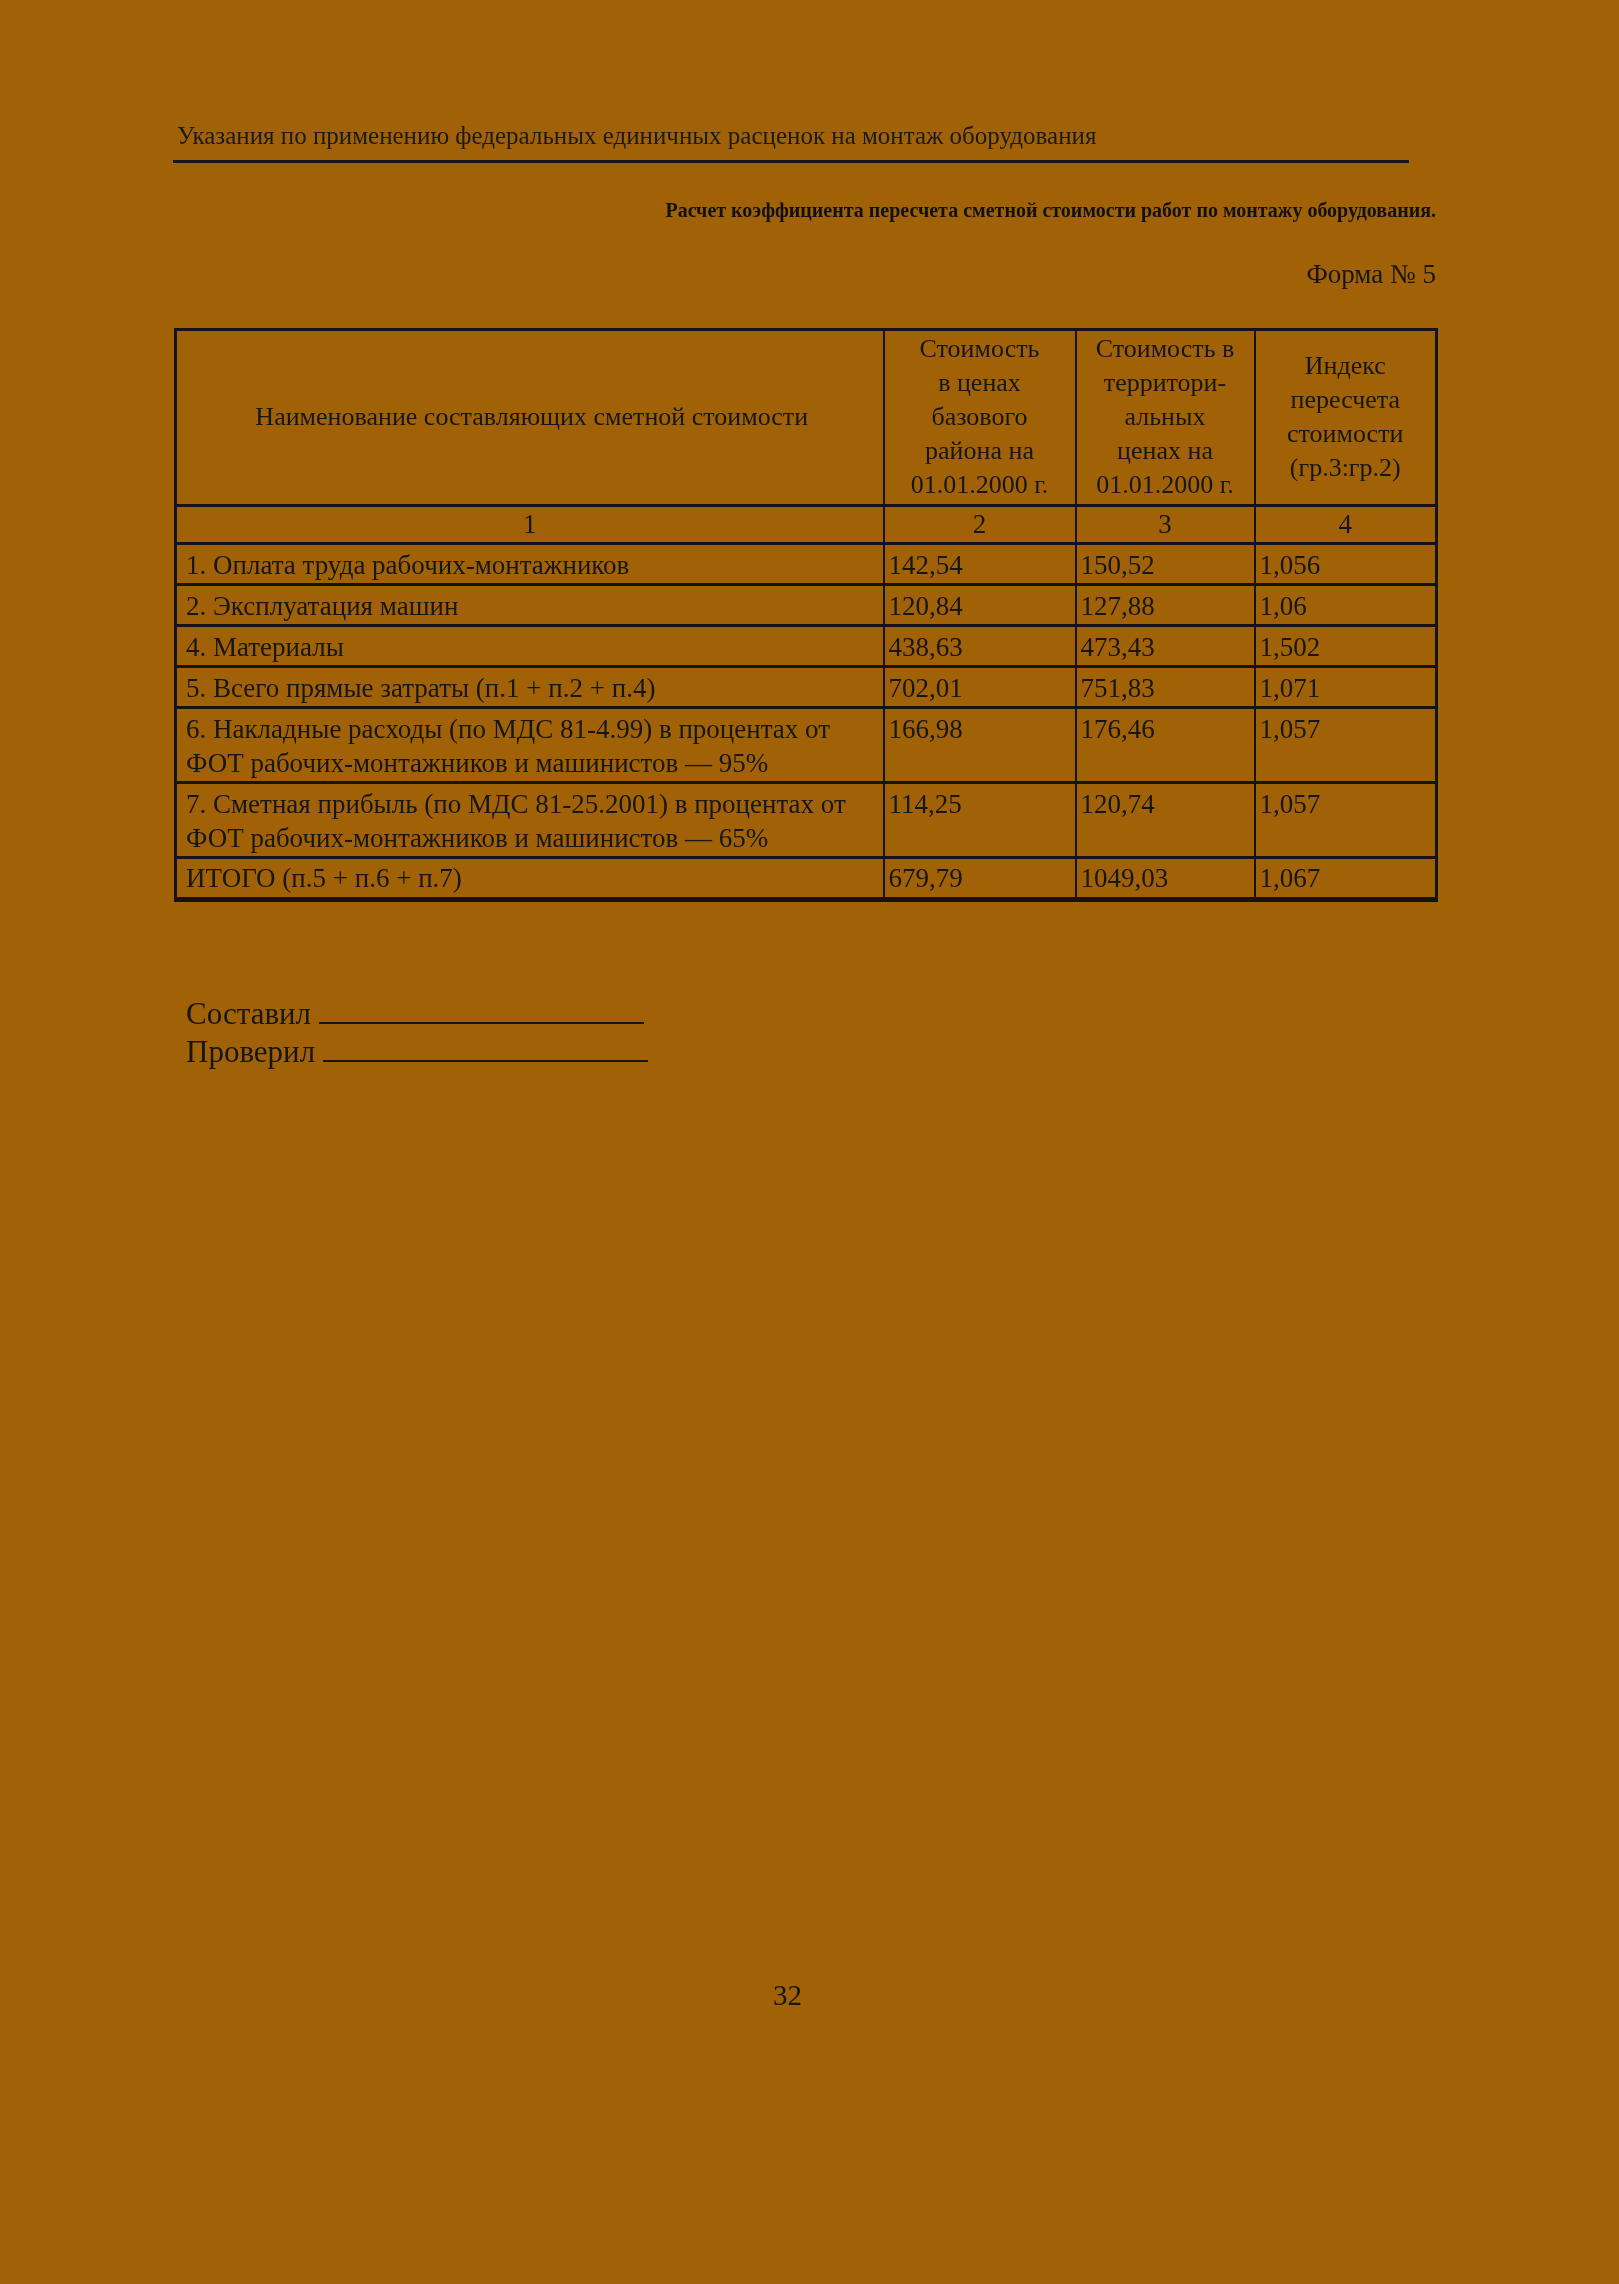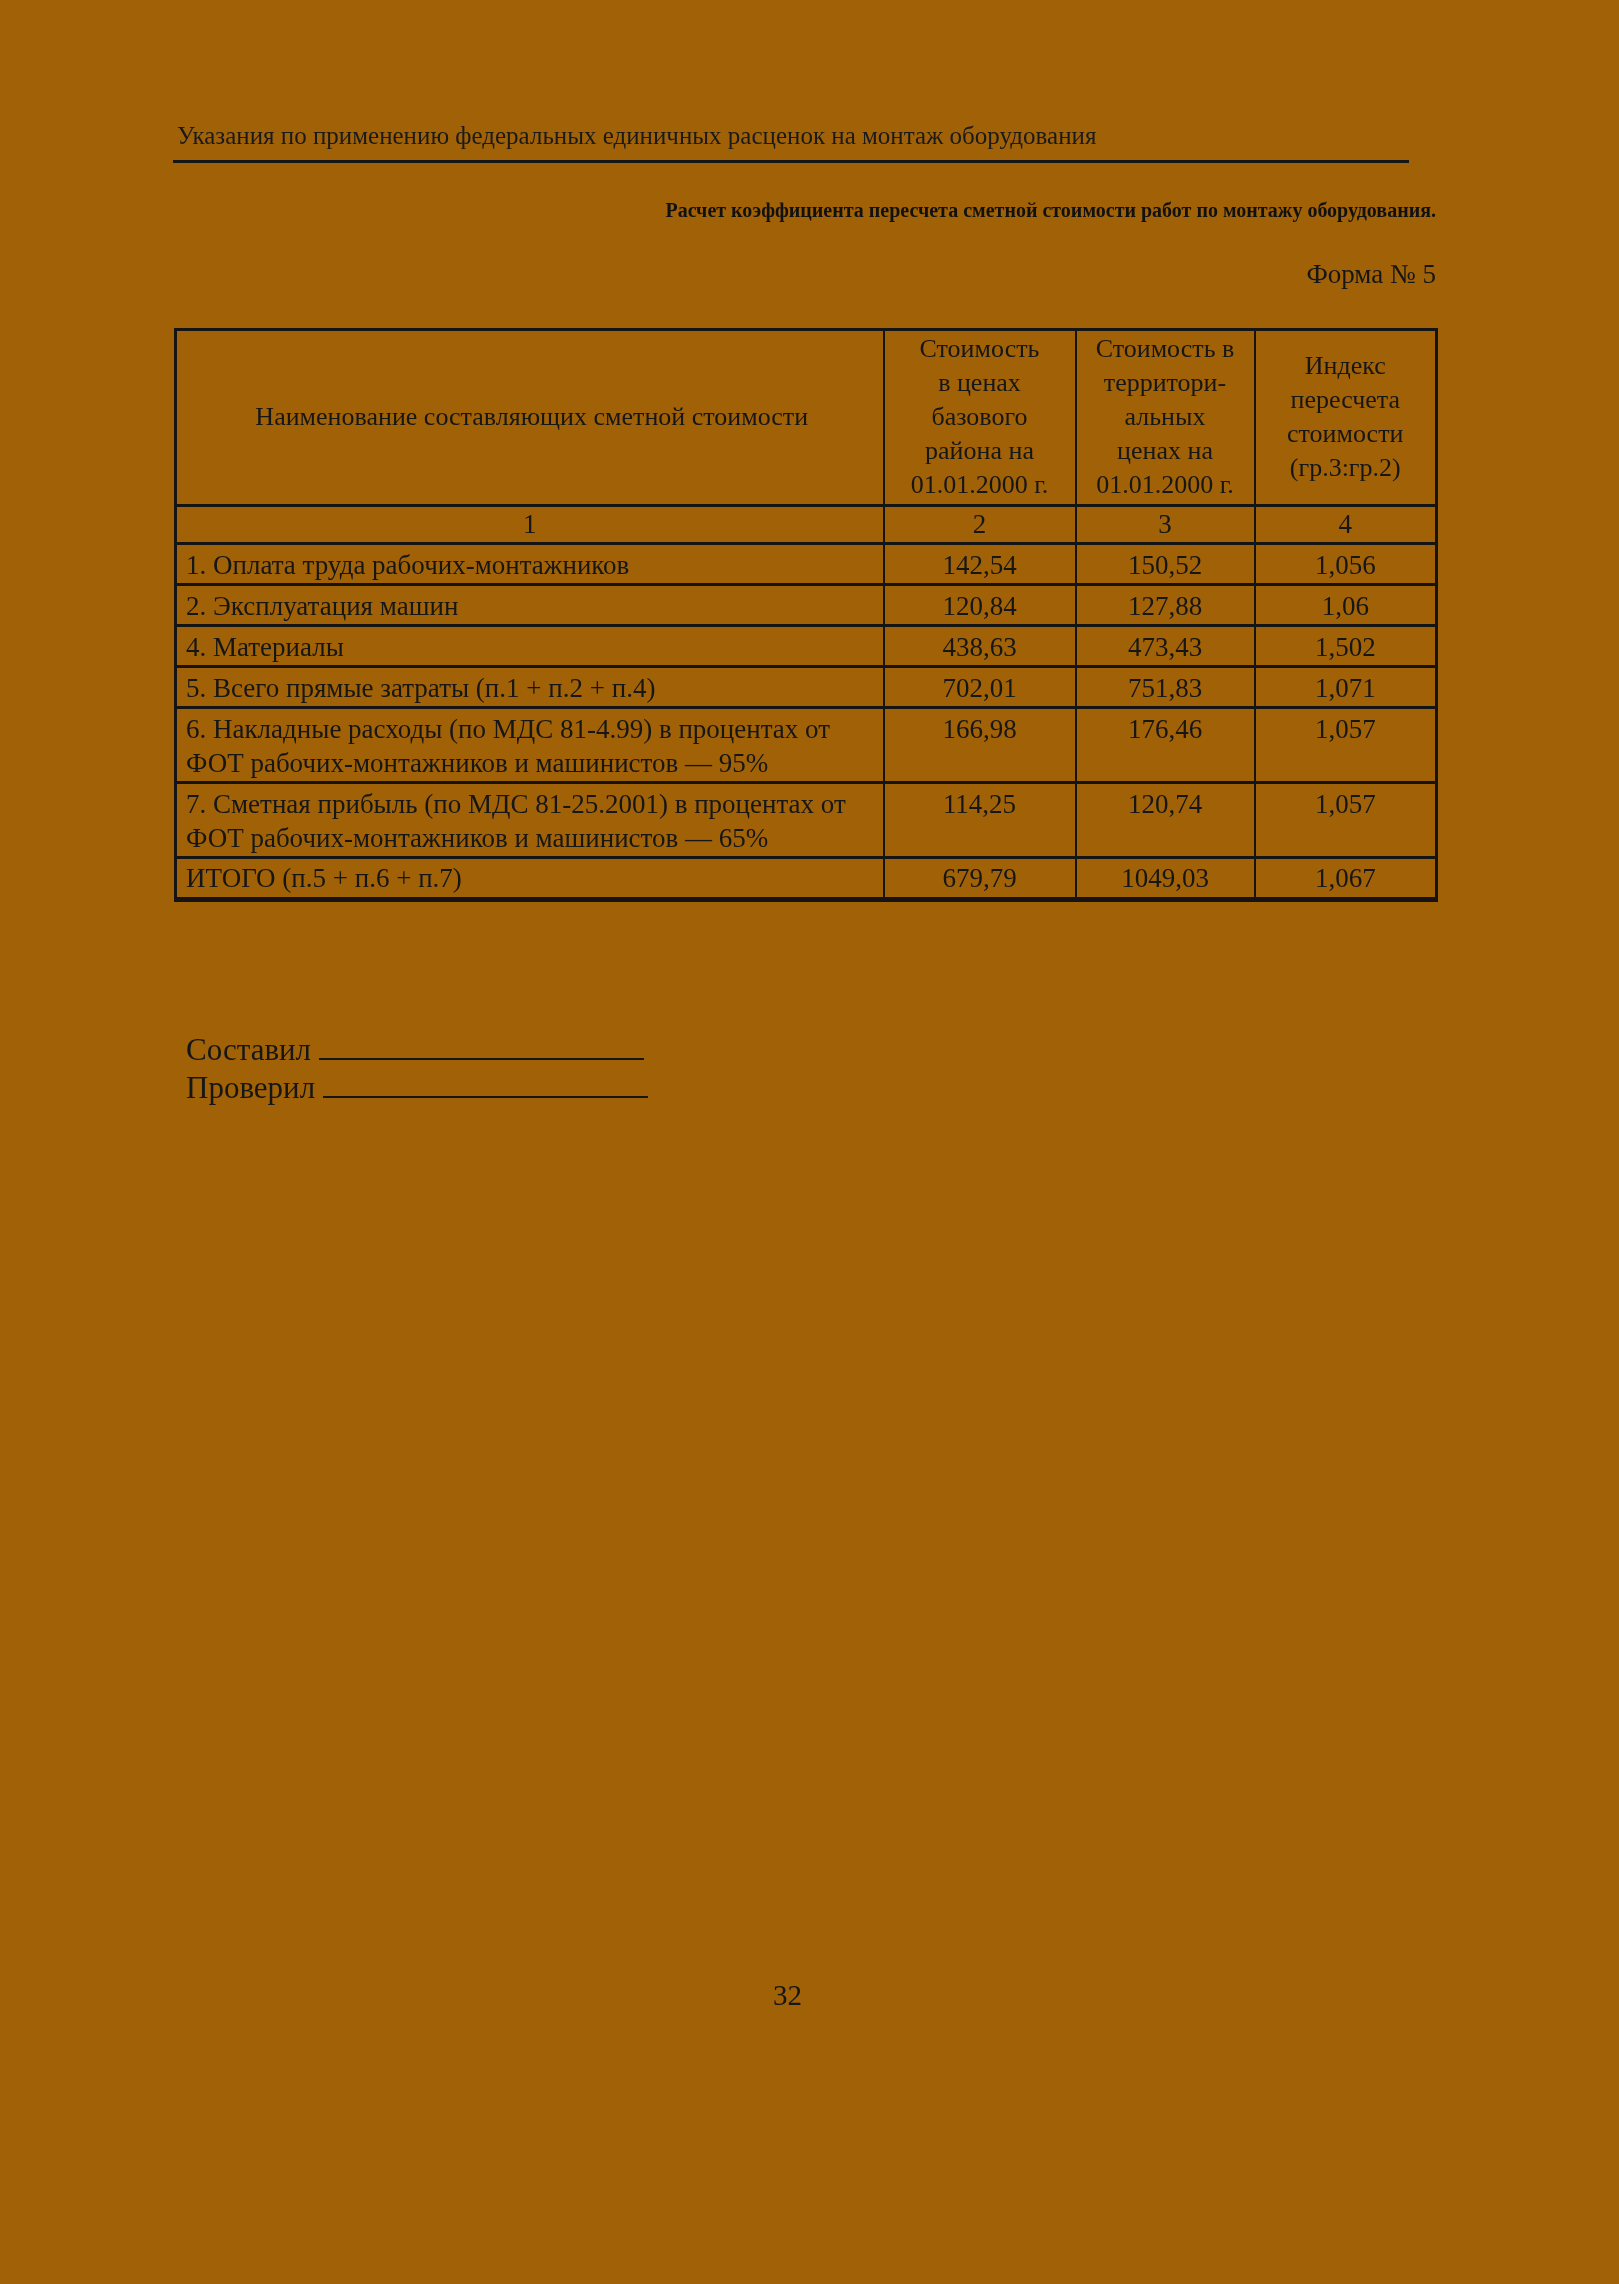--- a/index.html
+++ b/index.html
@@ -26,34 +26,33 @@
     font-size:27px; line-height:31px; color:#161616;
   }
   table.cost-table {
     position:absolute; left:174px; top:328px; width:1261px;
     table-layout:fixed; border-collapse:collapse;
     border:3.9px solid #141414; border-bottom-width:5.8px;
   }
   table.cost-table td {
     border:2.6px solid #141414; border-top-width:3.2px; border-bottom-width:3.2px;
     font-size:27px; line-height:34px; color:#161616;
-    vertical-align:top; text-align:center; padding:2.6px 3.9px 1.3px 3.9px;
+    vertical-align:top; text-align:left; padding:2.6px 3.9px 1.3px 3.9px;
     white-space:pre-line; overflow:hidden;
   }
   table.cost-table td.c1 { text-align:left; padding-left:9px; padding-right:5px; }
   tr.head-row td {
     vertical-align:middle; text-align:center; font-size:26px; line-height:34px;
     padding:1.3px 2.6px;
   }
   tr.head-row td.c1 { text-align:center; }
   tr.num-row td { text-align:center; padding-top:0.6px; }
   .sig-row {
     position:absolute; left:186px; font-size:31px; line-height:35px; color:#161616;
     white-space:nowrap;
-    margin-top:36px;
   }
   .sig-line {
     display:inline-block; width:325px; height:27px; margin-left:7.8px;
     border-bottom:2.6px solid #161616; vertical-align:baseline;
   }
   .page-number {
     position:absolute; left:773px; top:1979px; font-size:29px; color:#161616;
   }
 </style>
 </head>

